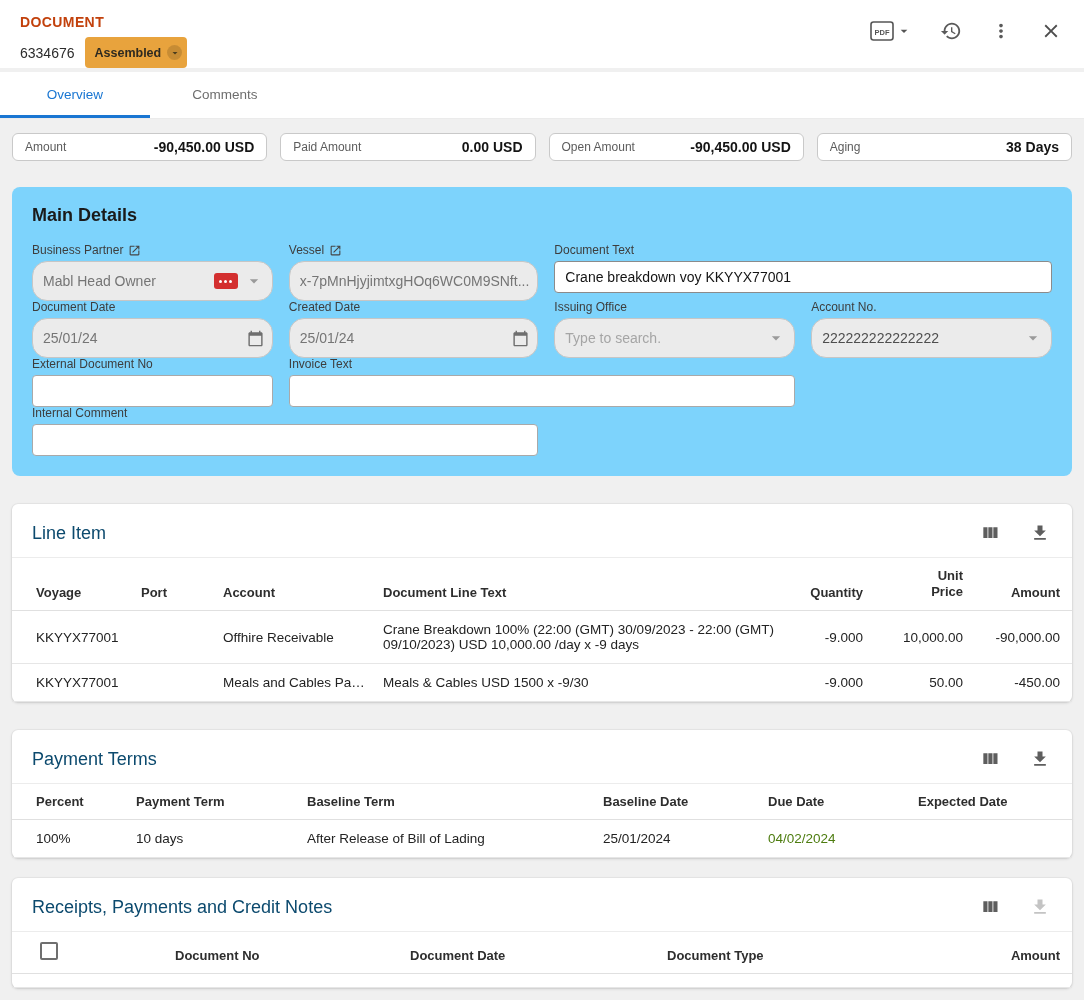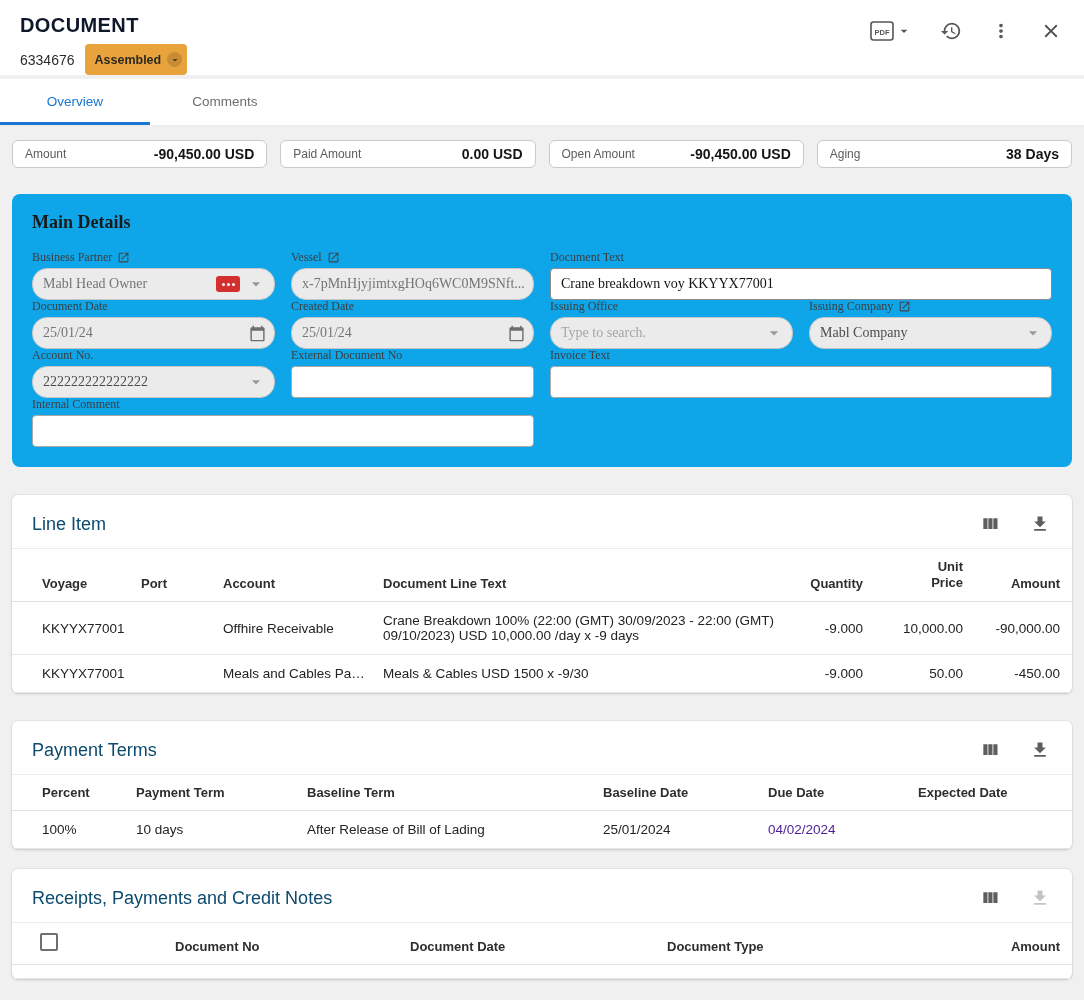--- a/index.html
+++ b/index.html
@@ -9,21 +9,21 @@
     background:#f0f0f0;
     color:#212121;
     font-size:14px;
   }
   
   .topbar {
     background:#fff;
     padding:14px 20px 0 20px;
     display:flex; justify-content:space-between; align-items:flex-start;
   }
-  .page-title { font-size:20px; font-weight:bold; letter-spacing:.4px; color:#0f172a; }
+  .page-title { font-size:14px; font-weight:bold; letter-spacing:.4px; color:#c2410c; }
   .doc-row { display:flex; align-items:center; gap:10px; margin-top:7px; }
   .doc-number { font-size:14px; color:#2b2b2b; }
   .badge {
     background:#e8a33d; border:none; border-radius:4px;
     height:31px; padding:0 5px 0 10px;
     display:flex; align-items:center; gap:6px;
     font-family:inherit; font-size:12.5px; font-weight:bold; color:#2e2a20; cursor:pointer;
   }
   .badge-caret {
     width:15px; height:15px; border-radius:50%; background:rgba(0,0,0,.14);
@@ -43,34 +43,33 @@
   .summary-row { display:flex; gap:13px; }
   .summary-card {
     flex:1; background:#fff; border:1px solid #c9c9c9; border-radius:6px;
     height:28px; padding:0 12px;
     display:flex; justify-content:space-between; align-items:center;
   }
   .summary-label { font-size:12px; color:#5c5c5c; }
   .summary-value { font-size:14px; font-weight:bold; color:#141414; }
   
   .details-panel {
-    margin-top:26px; background:#0ea5e9; border-radius:8px;
+    margin-top:26px; background:#7dd3fc; border-radius:8px;
     padding:18px 20px 20px;
-    font-family:Liberation Serif, serif;
   }
   .section-title { font-size:18px; font-weight:bold; color:#1a1a1a; }
   .details-panel .section-title { margin-bottom:18px; }
   .field-grid { display:grid; grid-template-columns:repeat(4,1fr); gap:0 16px; }
   .span2 { grid-column: span 2; }
   .field-label {
     display:flex; align-items:center; gap:5px;
     font-size:12px; color:#3d3d3d; margin-bottom:4px; line-height:13px;
   }
   .control {
-    height:32px; width:100%; border:1px solid #b6b6b6; border-radius:15px;
+    height:40px; width:100%; border:1px solid #b6b6b6; border-radius:15px;
     background:#fff; display:flex; align-items:center; padding:0 8px 0 10px;
     font-size:14px; color:#1f1f1f; gap:6px;
   }
   .control.disabled { background:#ebebeb; border-color:#c6c6c6; color:#757575; }
   .control-value { flex:1; white-space:nowrap; overflow:hidden; text-overflow:ellipsis; }
   .control-value.placeholder { color:#a5a5a5; }
   input.text-input {
     height:32px; width:100%; border:1px solid #8b8b8b; border-radius:4px;
     background:#fff; padding:0 10px; font-family:inherit; font-size:14px; color:#141414;
   }
@@ -91,25 +90,25 @@
   table { width:100%; border-collapse:collapse; table-layout:fixed; }
   th {
     font-size:13px; font-weight:bold; color:#2e2e2e; text-align:left;
     padding:10px 8px; border-top:1px solid #ececec; border-bottom:1px solid #e0e0e0;
     vertical-align:bottom;
   }
   td {
     font-size:13.5px; color:#232323; padding:11px 8px;
     border-bottom:1px solid #e6e6e6; vertical-align:middle;
   }
-  th:first-child, td:first-child { padding-left:30px; }
+  th:first-child, td:first-child { padding-left:24px; }
   th:last-child, td:last-child { padding-right:12px; }
   .num { text-align:right; }
   .th-wrap span { display:inline-block; width:36px; text-align:right; line-height:16px; }
-  .due-date { color:#4c1d95; }
+  .due-date { color:#4d7c0f; }
   .checkbox {
     width:18px; height:18px; border:2px solid #6f6f6f; border-radius:2px;
     display:inline-block; background:#fff; cursor:pointer;
   }
   .empty-rows { height:14px; border-bottom:1px solid #e6e6e6; margin-bottom:6px; }
   svg { flex:none; }
 </style>
 </head>
 <body>
 
@@ -258,34 +257,20 @@
           <span>Issuing Office</span>
         </div>
         <div class="control disabled">
           <span class="control-value placeholder">Type to search.</span>
           <svg width="20" height="20" viewBox="0 0 24 24">
               <path d="M7 10l5 5 5-5z" fill="#9a9a9a"></path>
             </svg>
         </div>
       </div>
 
-      <div class="field">
-        <div class="field-label">
-          <span>Issuing Company</span>
-          <svg width="13" height="13" viewBox="0 0 24 24">
-              <path d="M19 19H5V5h7V3H5c-1.11 0-2 .9-2 2v14c0 1.1.89 2 2 2h14c1.1 0 2-.9 2-2v-7h-2v7zM14 3v2h3.59l-9.83 9.83 1.41 1.41L19 6.41V10h2V3h-7z" fill="#444"></path>
-            </svg>
-        </div>
-        <div class="control disabled">
-          <span class="control-value" style="color:#4e4e4e">Mabl Company</span>
-          <svg width="20" height="20" viewBox="0 0 24 24">
-              <path d="M7 10l5 5 5-5z" fill="#9a9a9a"></path>
-            </svg>
-        </div>
-      </div>
 
       <div class="field">
         <div class="field-label">
           <span>Account No.</span>
         </div>
         <div class="control disabled">
           <span class="control-value" style="color:#4e4e4e">222222222222222</span>
           <svg width="20" height="20" viewBox="0 0 24 24">
               <path d="M7 10l5 5 5-5z" fill="#9a9a9a"></path>
             </svg>

